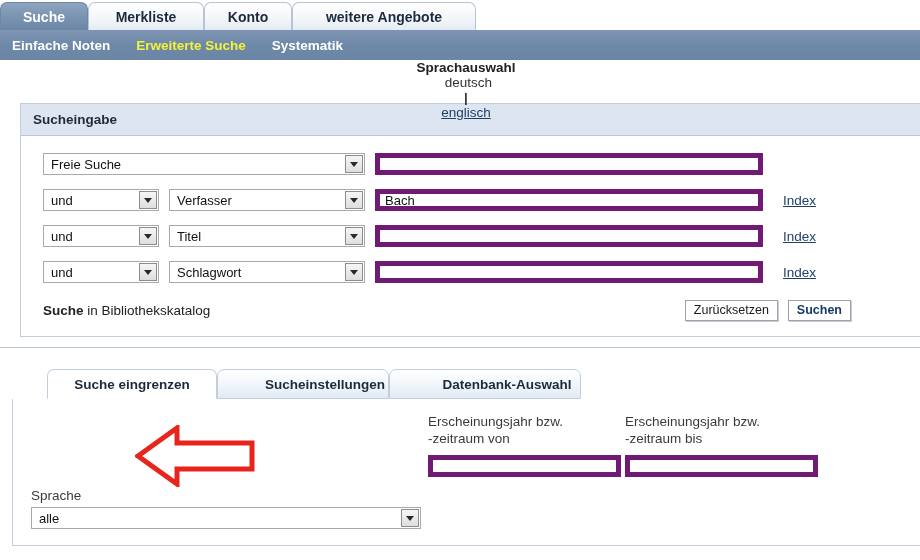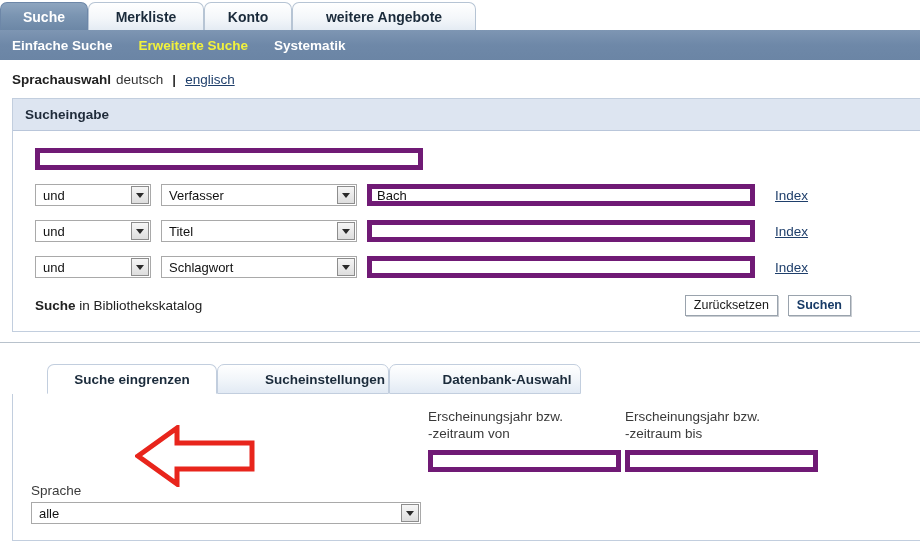--- a/index.html
+++ b/index.html
@@ -64,38 +64,39 @@
     font-weight: bold;
     font-size: 13.5px;
     color: #ffffff;
     margin-right: 26px;
     white-space: nowrap;
   }
   .subnav-item.current { color: #f2f23c; }
 
   
   .langrow {
-    height: 38px;
+    height: 43px;
     display: flex;
     align-items: center;
     padding-left: 12px;
     font-size: 13.5px;
     color: #333333;
+    flex-direction: column;
   }
   .langrow .lbl { font-weight: bold; color: #222222; }
   .langrow .cur { margin-left: 5px; color: #333333; }
   .langrow .sep { margin: 0 9px; color: #333333; font-weight: bold; }
   .langrow a {
     color: #1f3f6b;
     text-decoration: underline;
   }
 
   
   .panel {
-    margin-left: 12px;
+    margin-left: 20px;
     border: 1px solid #c2cede;
     border-right: none;
     background: #ffffff;
     box-sizing: border-box;
   }
   .panel-head {
     height: 32px;
     background: #dde5f1;
     border-bottom: 1px solid #b9c6da;
     display: flex;
@@ -286,38 +287,44 @@
 <body>
 
 <div class="toptabs">
   <div class="toptab active" style="left:0px;   width:88px;">Suche</div>
   <div class="toptab inactive" style="left:88px;  width:116px;">Merkliste</div>
   <div class="toptab inactive" style="left:204px; width:88px;">Konto</div>
   <div class="toptab inactive" style="left:292px; width:184px;">weitere Angebote</div>
 </div>
 
 <div class="subnav">
-  <span class="subnav-item">Einfache Suche</span>
+  <span class="subnav-item">Einfache Noten</span>
   <span class="subnav-item current">Erweiterte Suche</span>
   <span class="subnav-item">Systematik</span>
 </div>
 
 <div class="langrow">
   <span class="lbl">Sprachauswahl</span>
   <span class="cur">deutsch</span>
   <span class="sep">|</span>
   <a href="#">englisch</a>
 </div>
 
 <div class="panel">
   <div class="panel-head">Sucheingabe</div>
 
   <div class="panel-body">
 
     <div class="srow">
+      <div class="sel sel-free">
+        <span>Freie Suche</span>
+        <span class="arrowbtn">
+            <span class="tri"></span>
+          </span>
+      </div>
       <input class="txt txt-main" type="text" value="" style="">
       <span class="idx blank"></span>
     </div>
 
     <div class="srow">
       <div class="sel sel-op">
         <span>und</span>
         <span class="arrowbtn">
             <span class="tri"></span>
           </span>

